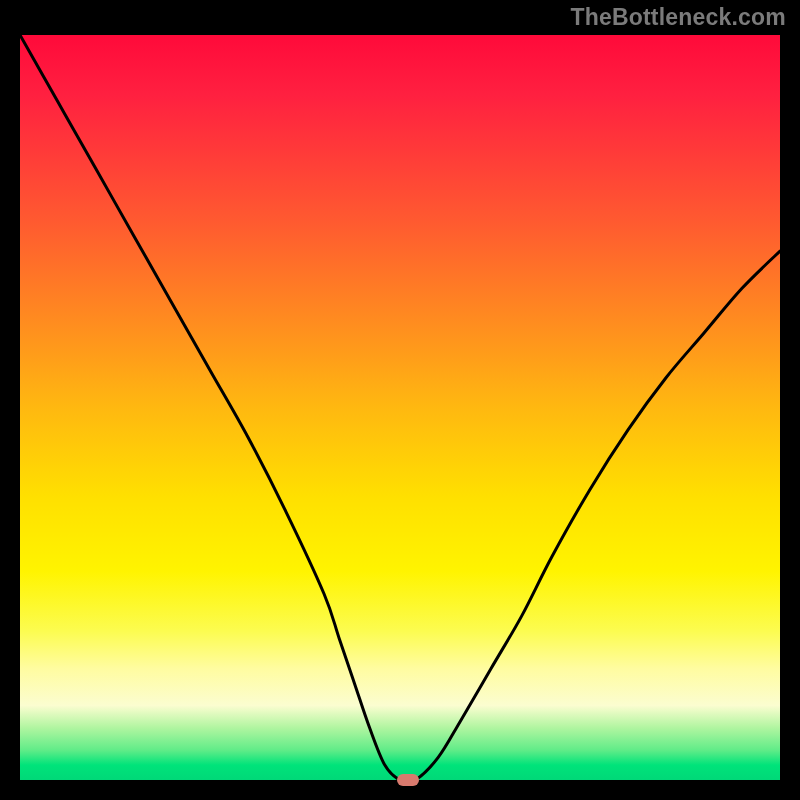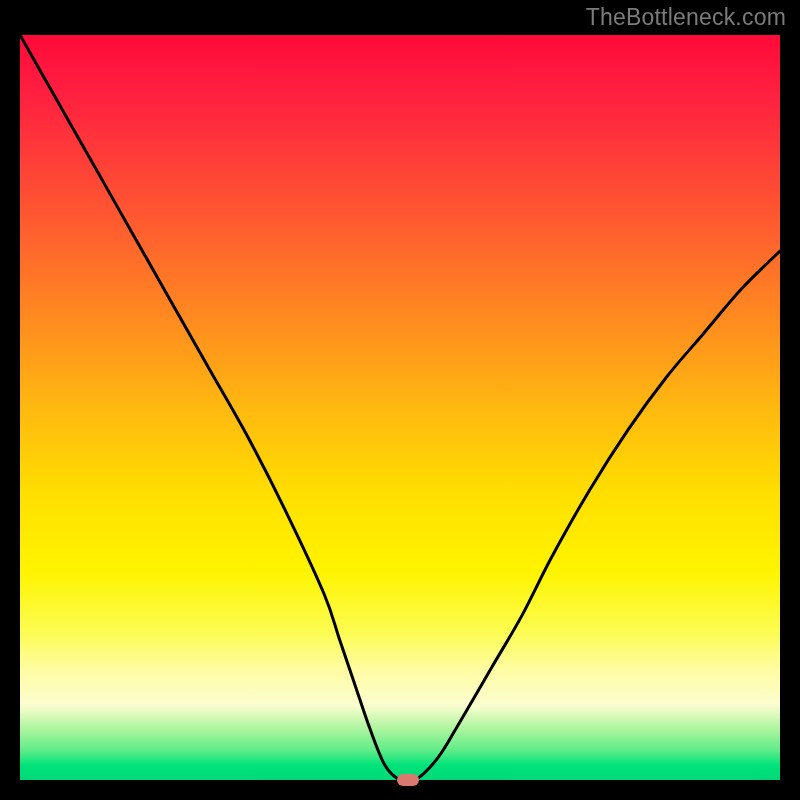--- a/index.html
+++ b/index.html
@@ -58,21 +58,21 @@
     border-radius: 6px;
     background: #d87a6e;
     transform: translate(-50%, -50%);
   }
   .watermark {
     position: absolute;
     top: 4px;
     right: 14px;
     color: #7b7b7b;
     font-size: 23px;
-    font-weight: 400;
+    font-weight: 700;
     letter-spacing: 0.2px;
   }
 </style>
 </head>
 <body>
 
 <div class="frame">
   <div class="watermark">TheBottleneck.com</div>
 
   <div class="plot">

